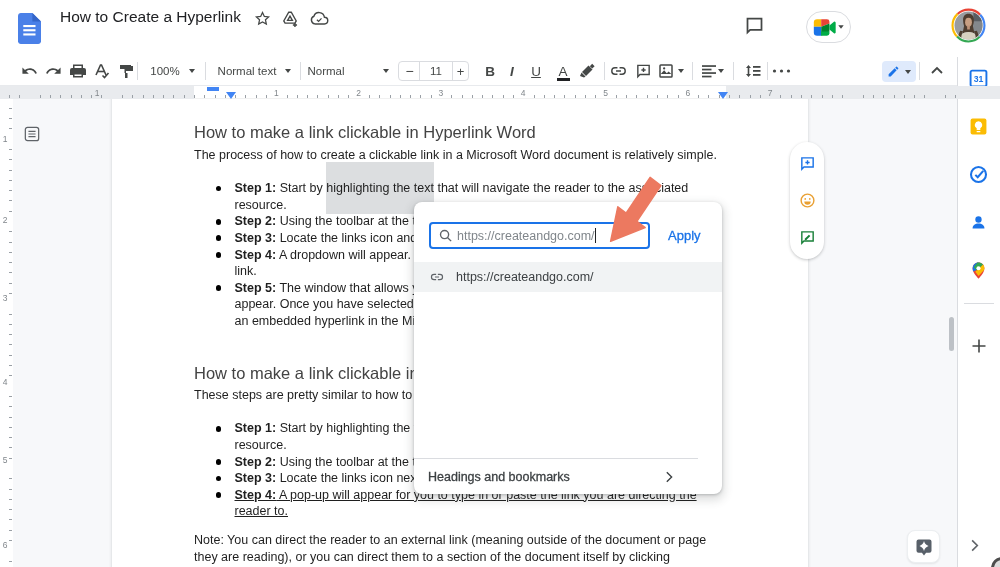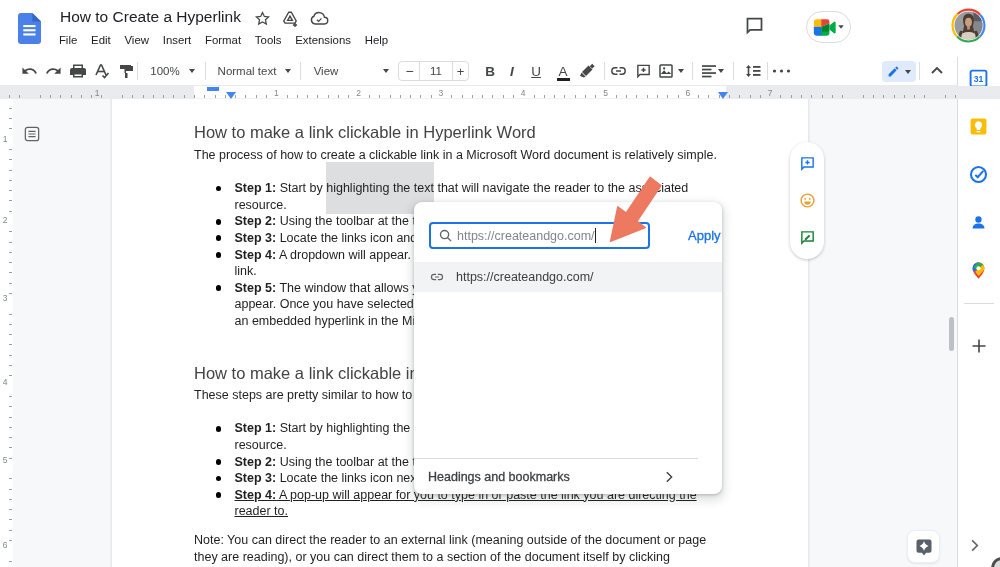--- a/index.html
+++ b/index.html
@@ -39,21 +39,21 @@
 
 #outlineicon { position:absolute; left:24px; top:126px; color:#5f6368; }
 
 
 #cpill { position:absolute; left:790px; top:142px; width:34px; height:117px; background:#fff; border-radius:17px; box-shadow:0 1px 3px rgba(60,64,67,.3); display:flex; flex-direction:column; align-items:center; justify-content:space-between; padding:13px 0; z-index:5; }
 
 
 #dialog { position:absolute; left:414px; top:202px; width:308px; height:292px; background:#fff; border-radius:8px; box-shadow:0 1px 3px rgba(60,64,67,.3), 0 4px 8px 3px rgba(60,64,67,.15); z-index:40; }
 #linkinput { position:absolute; left:15px; top:20px; width:221px; height:27px; border:2px solid #1a73e8; border-radius:4px; display:flex; align-items:center; }
 #linkinput .ph { font-size:12.5px; color:#80868b; margin-left:4px; }
-#applybtn { position:absolute; left:254px; top:20px; height:27px; display:flex; align-items:center; font-size:13px; font-weight:500; color:#1a73e8;margin-left:20px; -webkit-text-stroke:0.3px #1a73e8; }
+#applybtn { position:absolute; left:254px; top:20px; height:27px; display:flex; align-items:center; font-size:13px; font-weight:500; color:#1a73e8; -webkit-text-stroke:0.3px #1a73e8; }
 #sugg { position:absolute; left:0; top:60px; width:308px; height:30px; background:#f1f3f4; display:flex; align-items:center; }
 #sugg .t { font-size:12.5px; color:#3c4043; margin-left:12px; }
 #hb { position:absolute; left:0; top:256px; width:284px; height:36px; border-top:1px solid #dadce0; display:flex; align-items:center; }
 #hb .t { margin-left:14px; font-size:12.5px; font-weight:500; color:#3c4043; -webkit-text-stroke:0.3px #3c4043; }
 
 #arrow { position:absolute; z-index:45; }
 
 
 #sidebar { position:absolute; left:957px; top:57px; width:20px; height:510px; background:#fff; border-left:1px solid #dadce0; z-index:20; }
 .sbicon { position:absolute; left:11px; }
@@ -111,21 +111,20 @@
       <path d="M12 3.5 l2.6 5.6 6 .7 -4.4 4.1 1.2 6 -5.4-3 -5.4 3 1.2-6 -4.4-4.1 6-.7 Z"></path>
     </svg>
   <svg class="titleicon" style="left:281px" width="18" height="18" viewBox="0 0 24 24" fill="none" stroke="#444746" stroke-width="1.8">
       <path d="M10.3 3 h3.4 l6.6 11.5 -1.7 2.9 H5.4 l-1.7-2.9 Z M12 8.2 l3.2 5.6 h-6.4 Z"></path>
       <path d="M18.6 17.2 v5.6 M15.8 20 h5.6" stroke-width="1.9"></path>
     </svg>
   <svg class="titleicon" style="left:309px" width="20" height="17" viewBox="0 0 24 20" fill="none" stroke="#444746" stroke-width="1.7">
       <path d="M7 16.5 h11.5 a4 4 0 0 0 0 -8 a6.5 6.5 0 0 0 -12.6 -1.2 A4.8 4.8 0 0 0 7 16.5 Z"></path>
       <path d="M9.5 11.5 l2 2 3.5-3.7" stroke-width="1.5"></path>
     </svg>
-  <div id="menus"><span>File</span><span>Edit</span><span>View</span><span>Insert</span><span>Format</span><span>Tools</span><span>Extensions</span><span>Help</span></div>
 
   <svg id="tr-comment" width="21" height="21" viewBox="0 0 24 24" fill="none" stroke="#444746" stroke-width="2">
       <path d="M4 4 h16 v13 h-13 l-3 3 Z"></path>
     </svg>
   <div id="meetpill">
     <svg width="23" height="19" viewBox="0 0 28 22">
       <path d="M1 5 a4 4 0 0 1 4-4 h5 v9 H1 Z" fill="#fbbc04"></path>
       <path d="M1 10 h9 v11 H5 a4 4 0 0 1-4-4 Z" fill="#1a73e8"></path>
       <path d="M10 1 h7 a3 3 0 0 1 3 3 v2 l-10 4 Z" fill="#ea4335"></path>
       <path d="M10 10 l10-4 v10 l-10 5 Z" fill="#00832d"></path>
@@ -184,21 +183,21 @@
   <div class="tb tbtxt" style="left:147px; width:36px;">100%</div>
   <div class="tb" style="left:188px; width:8px;">
       <div class="caret"></div>
     </div>
   <div class="tbsep" style="left:205px"></div>
   <div class="tb tbtxt" style="left:214px; width:66px;">Normal text</div>
   <div class="tb" style="left:284px; width:8px;">
       <div class="caret"></div>
     </div>
   <div class="tbsep" style="left:300px"></div>
-  <div class="tb tbtxt" style="left:313px; width:26px;">View</div>
+  <div class="tb tbtxt" style="left:313px; width:26px;">Normal</div>
   <div class="tb" style="left:382px; width:8px;">
       <div class="caret"></div>
     </div>
   <div class="tbsep" style="left:733px"></div>
   <div class="tb" style="left:398px; top:4px; width:71px; height:20px; border:1px solid #dadce0; border-radius:4px;"></div>
   <div class="tb" style="left:419px; top:4px; width:1px; height:20px; background:#dadce0;"></div>
   <div class="tb" style="left:452px; top:4px; width:1px; height:20px; background:#dadce0;"></div>
   <div class="tb tbtxt" style="left:400px; width:19px; font-size:14px;">−</div>
   <div class="tb tbtxt" style="left:424px; width:24px;">11</div>
   <div class="tb tbtxt" style="left:453px; width:15px; font-size:13px;">+</div>

